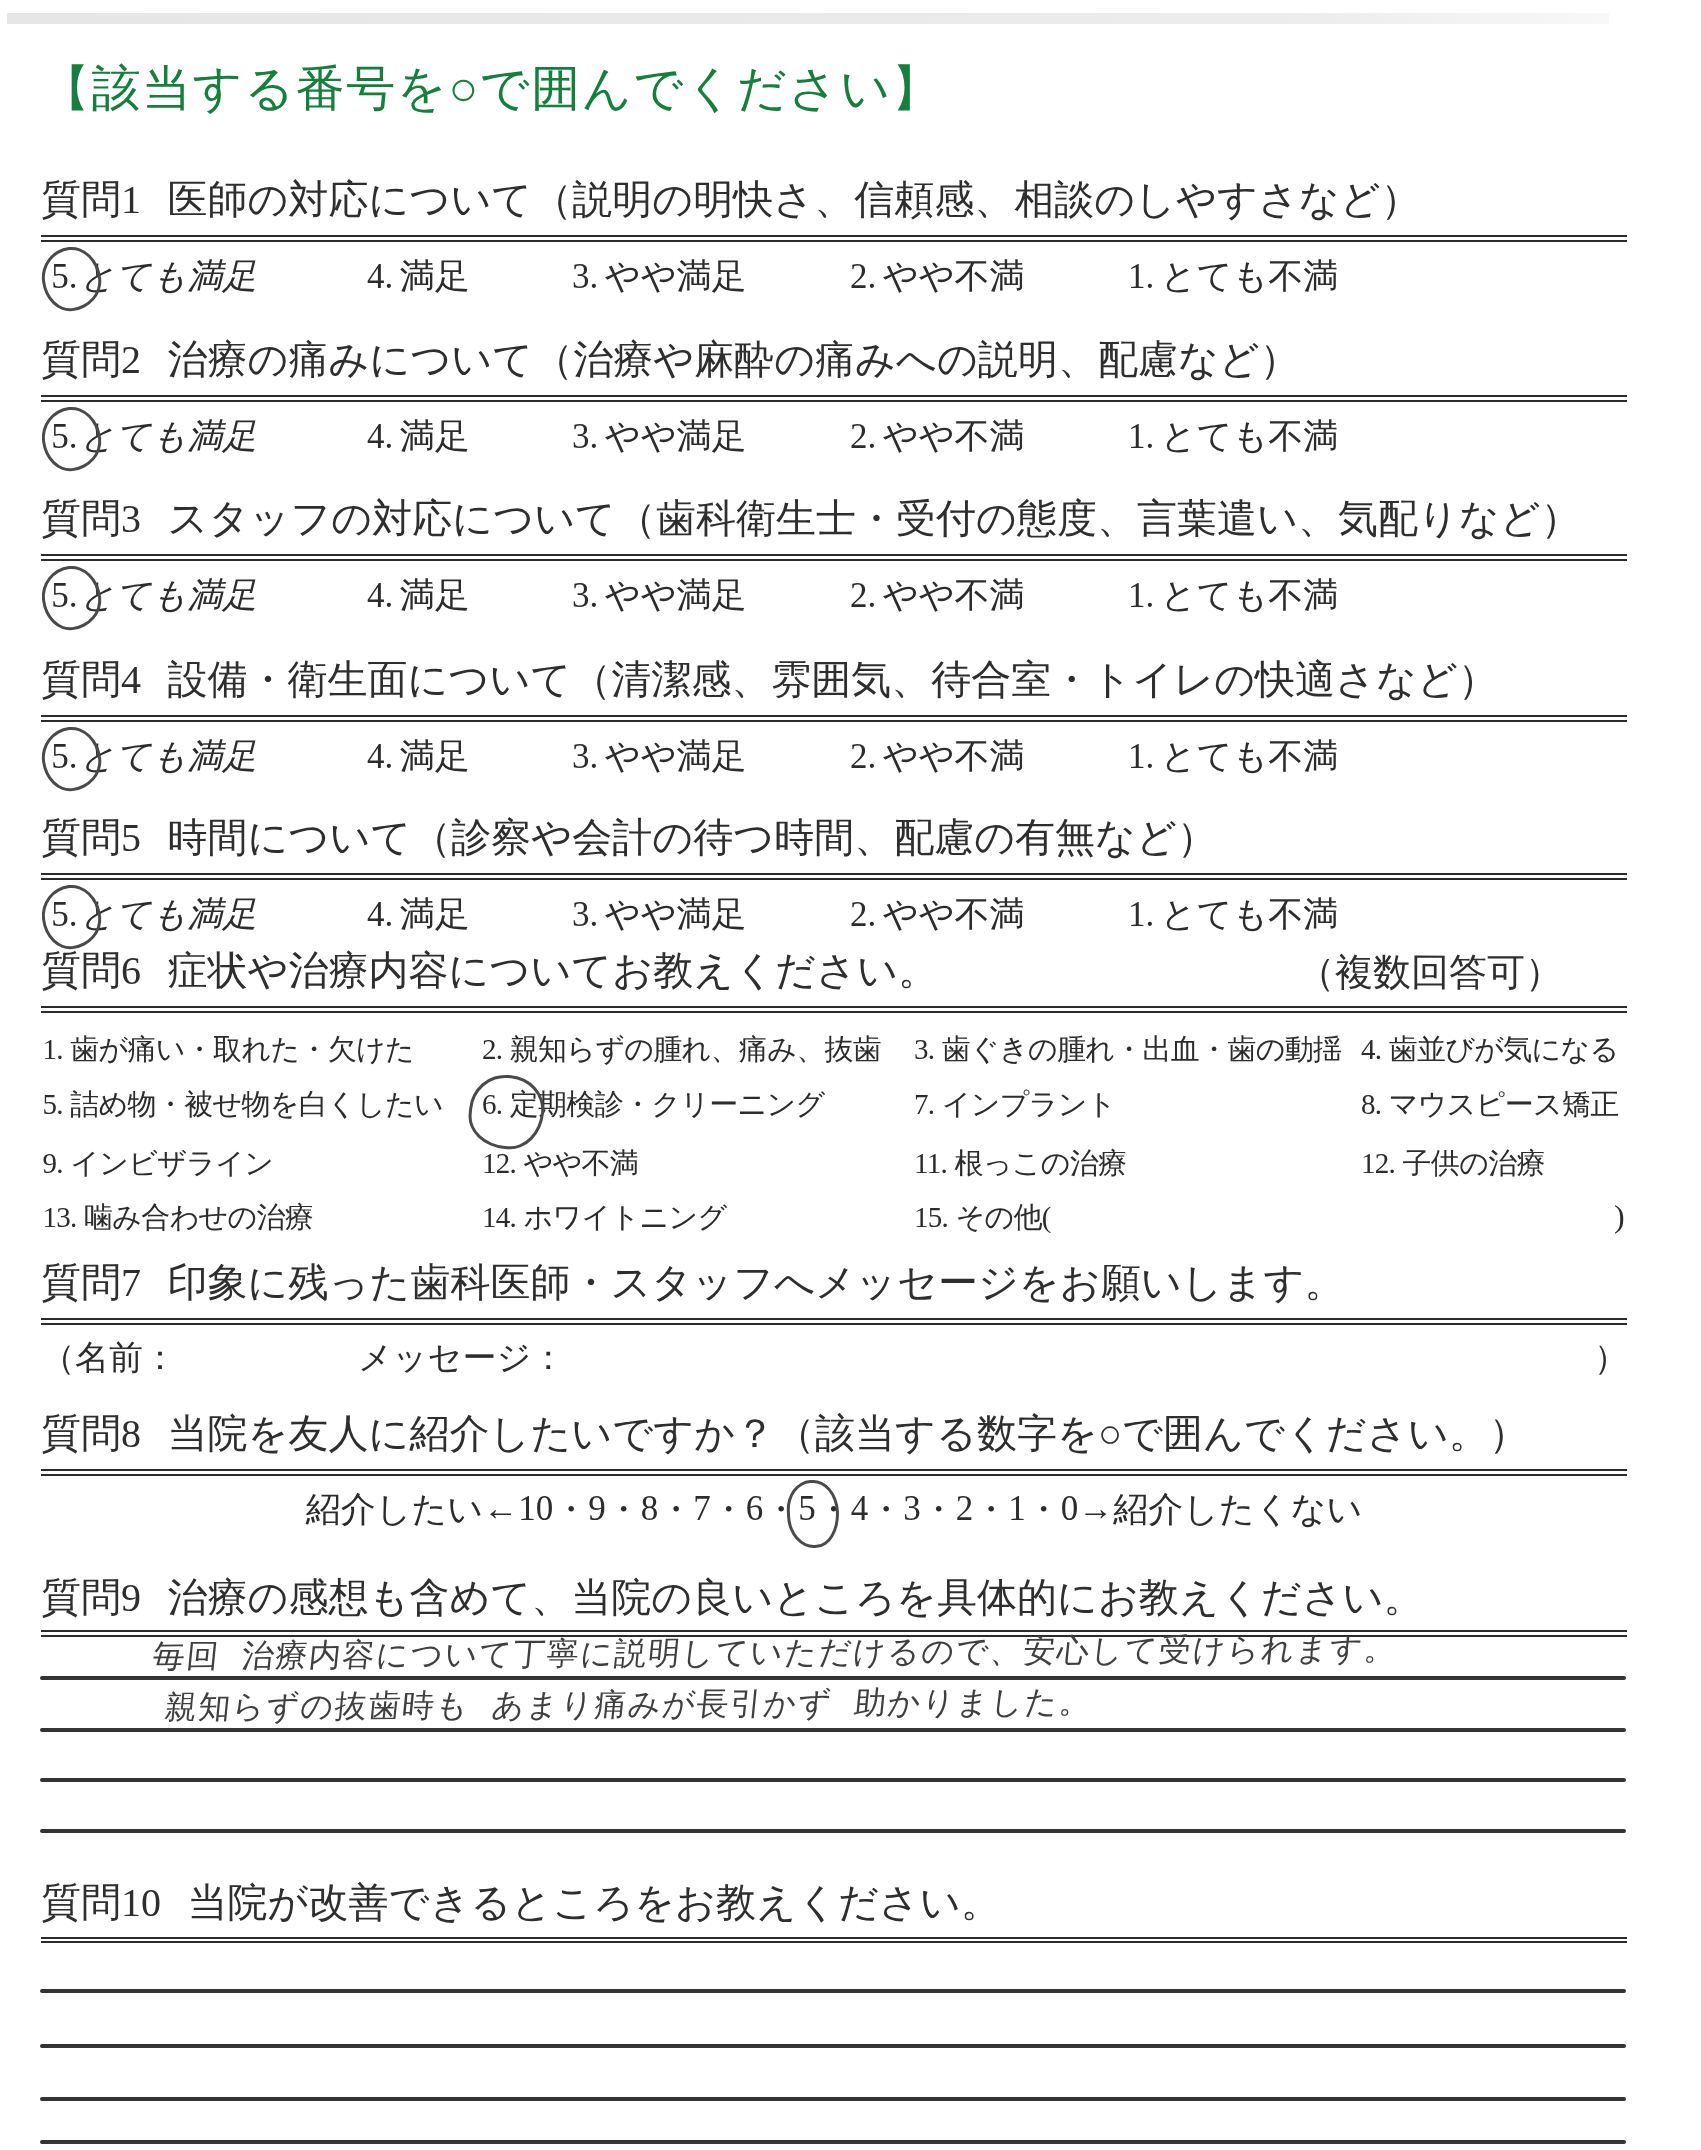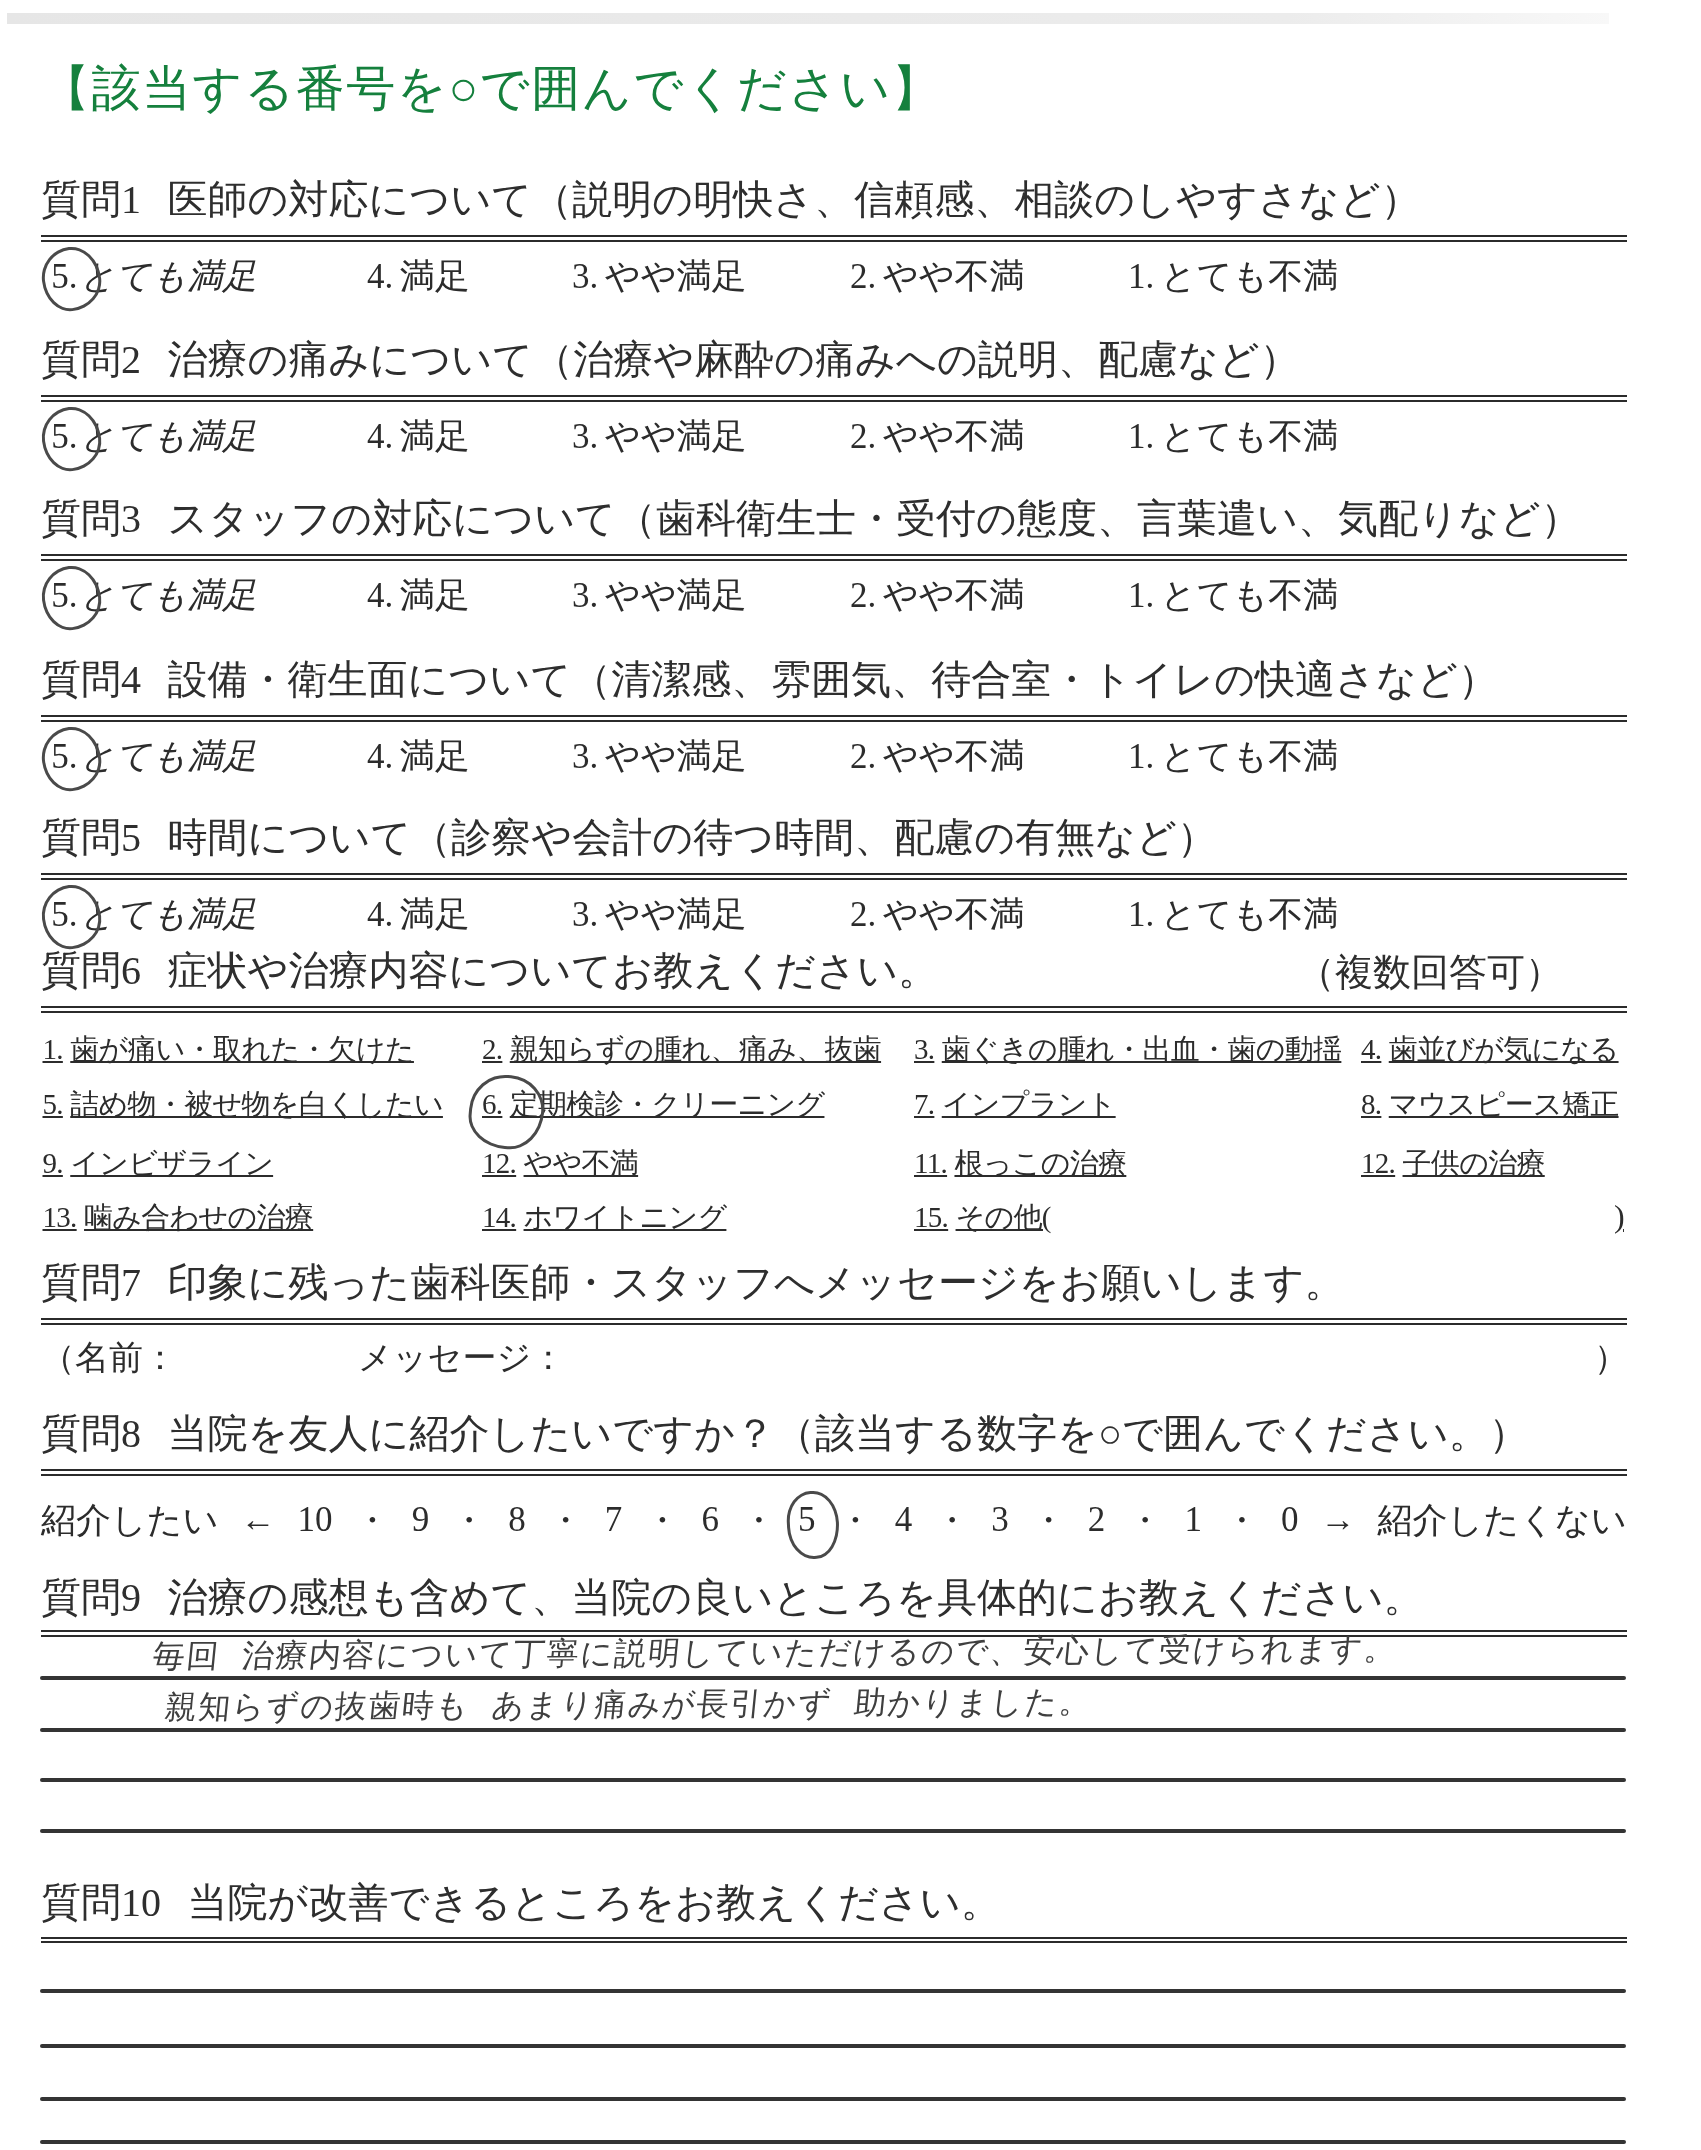--- a/index.html
+++ b/index.html
@@ -23,34 +23,34 @@
   .opts{position:relative;height:47px;margin-top:11.8px;font-size:35px;}
   .opt{position:absolute;top:0;white-space:nowrap;}
   .onum{display:inline-block;}
   .olab{margin-left:6.6px;}
   .opt.sel .olab{margin-left:2.2px;font-style:italic;}
   .circ{position:absolute;left:-9.6px;top:-6.6px;width:53px;height:58px;
     border:3px solid #4a4a4a;border-radius:52% 48% 55% 45% / 48% 54% 46% 52%;
     transform:rotate(-7deg);}
 
   .items{position:relative;margin-top:17.7px;font-size:29px;font-family:"Liberation Serif","DejaVu Serif",serif;}
-  .item{position:absolute;white-space:nowrap;letter-spacing:-0.7px;text-decoration:underline;}
+  .item{position:absolute;white-space:nowrap;letter-spacing:-0.7px;}
   .inum{margin-right:7.4px;}
   .circ6{position:absolute;left:-12.6px;top:-10.3px;width:69px;height:68px;
     border:3px solid #4a4a4a;border-radius:50% 50% 46% 54% / 52% 48% 56% 44%;
     transform:rotate(5deg);}
   .paren-close{position:absolute;font-size:32px;}
 
   .q7row{position:relative;margin-top:10.3px;font-size:34px;height:43px;}
   .q7name{position:absolute;left:0;}
   .q7msg{position:absolute;left:317px;}
   .q7close{position:absolute;left:1553px;}
 
-  .scale{display:flex;justify-content:space-between;align-items:center;
-    margin-top:21px;font-size:35px;width:1586px;}
+  .scale{display:flex;justify-content:center;align-items:center;
+    margin-top:10px;font-size:35px;width:1586px;}
   .num5wrap{position:relative;display:inline-block;}
   .circ8{position:absolute;left:-11px;top:-9.6px;width:46px;height:62px;
     border:3px solid #4a4a4a;border-radius:50% 50% 48% 52% / 46% 50% 54% 50%;
     transform:rotate(-3deg);}
 
   .rline{position:absolute;left:-0.7px;width:1586px;height:3.7px;background:#343434;border-radius:2.2px;}
   .hand{position:absolute;white-space:nowrap;font-family:"DejaVu Sans","Liberation Sans",sans-serif;
     font-size:32px;color:#3f3f3f;letter-spacing:1.5px;word-spacing:10.3px;
     transform:skewX(-6deg) rotate(-0.35deg);transform-origin:left center;}
 </style>

